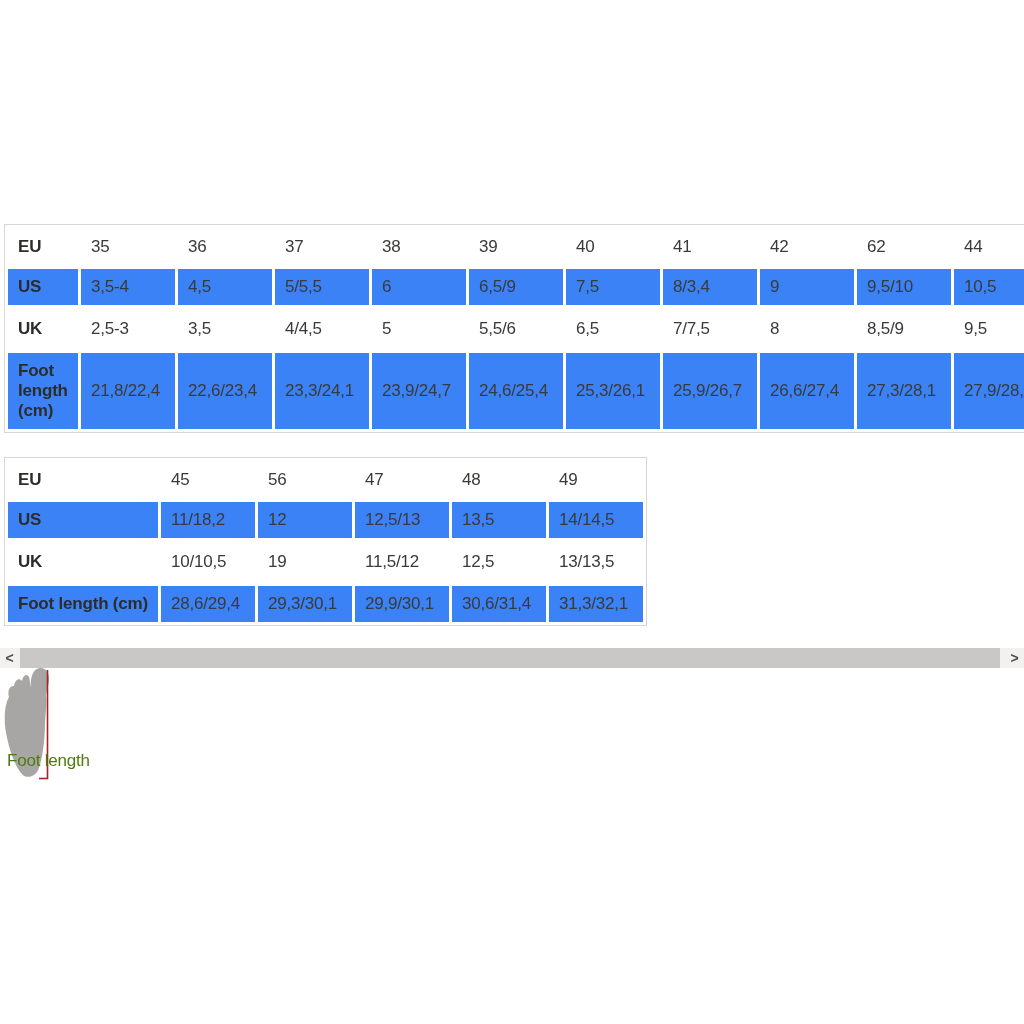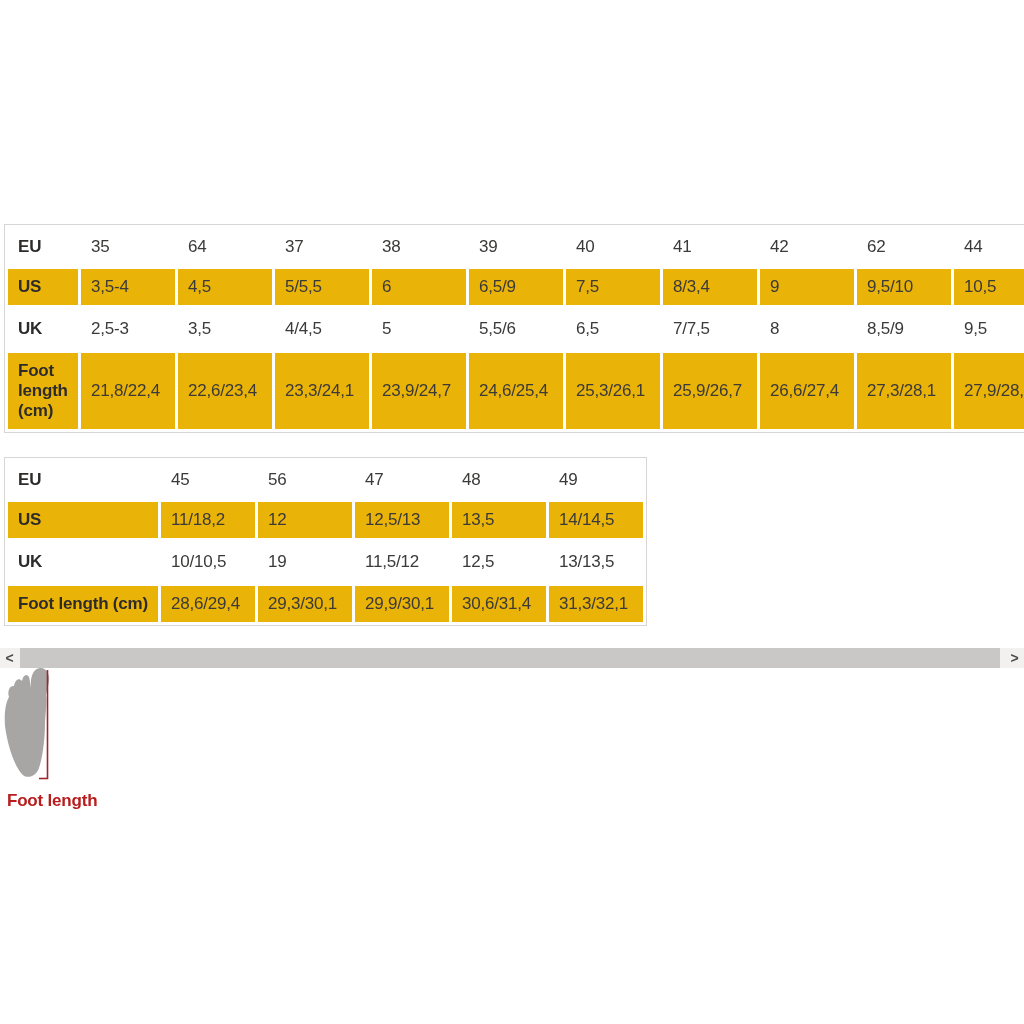--- a/index.html
+++ b/index.html
@@ -36,21 +36,21 @@
     line-height: 1.18;
     color: #3b3a39;
     overflow: hidden;
     white-space: nowrap;
   }
   table.size-table td.lbl {
     font-weight: bold;
     color: #2d2c2b;
     white-space: normal;
   }
-  tr.gray td { background: #eab308; }
+  tr.gray td { background: #3b82f6; }
   tr.r-eu   { height: 38px; }
   tr.r-us   { height: 36px; }
   tr.r-uk   { height: 42px; }
   tr.r-ft1  { height: 76px; }
   tr.r-ft2  { height: 36px; }
 
   
   .hscrollbar {
     position: absolute;
     left: 0; top: 648px;
@@ -75,24 +75,24 @@
   .sb-arrow.right { right: 0; }
 
   
   .foot-figure {
     position: absolute;
     left: 0; top: 666px;
     width: 62px; height: 118px;
   }
   .foot-caption {
     position: absolute;
-    left: 7px; top: 791px;
+    left: 7px; top: 751px;
     font-size: 17px;
-    font-weight: bold;
-    color: #b91c1c;
+    font-weight: normal;
+    color: #4d7c0f;
     letter-spacing: -0.2px;
   }
 </style>
 </head>
 <body>
 
 <div class="canvas">
 
   <div class="table-clip t1-clip">
     <table class="size-table" style="width:1044px;">
@@ -106,21 +106,21 @@
         <col style="width:94px">
           <col style="width:94px">
           <col style="width:94px">
           <col style="width:94px">
           <col style="width:94px">
       </colgroup>
       <tbody>
           <tr class="r-eu">
         <td class="lbl">EU</td>
         <td>35</td>
-        <td>64</td>
+        <td>36</td>
         <td>37</td>
         <td>38</td>
         <td>39</td>
         <td>40</td>
         <td>41</td>
         <td>42</td>
         <td>62</td>
         <td>44</td>
       </tr>
       <tr class="r-us gray">

